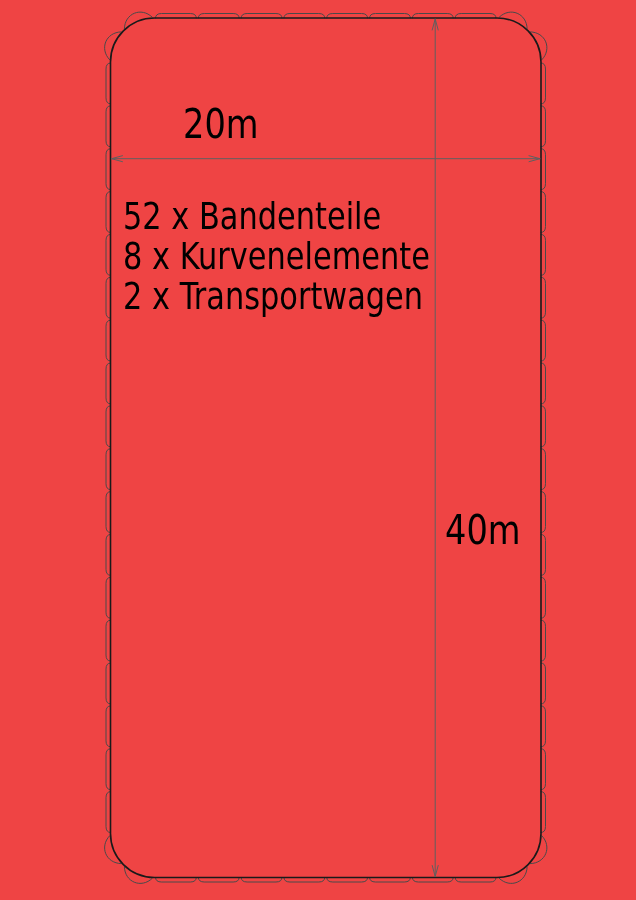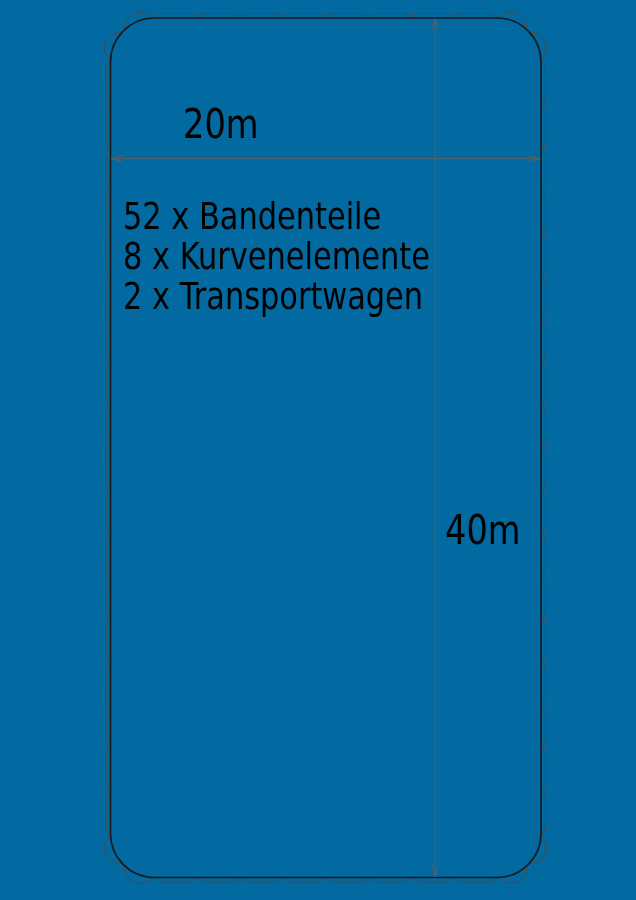--- a/index.html
+++ b/index.html
@@ -5,21 +5,21 @@
   html, body {
     margin: 0;
     padding: 0;
     background: #ffffff;
     font-family: "DejaVu Sans", sans-serif;
   }
   .stage {
     position: relative;
     width: 636px;
     height: 900px;
-    background: #0369a1;
+    background: #ef4444;
     overflow: hidden;
   }
   svg.rink {
     position: absolute;
     left: 0;
     top: 0;
   }
   .dim-label {
     position: absolute;
     color: #000000;

